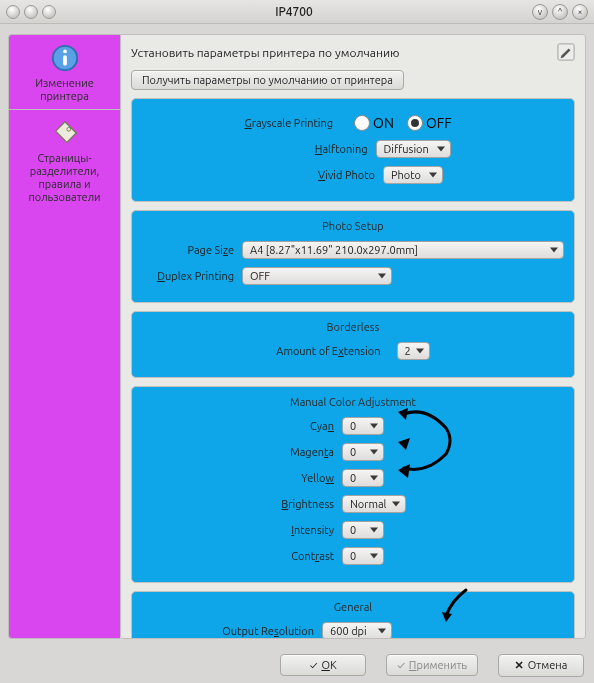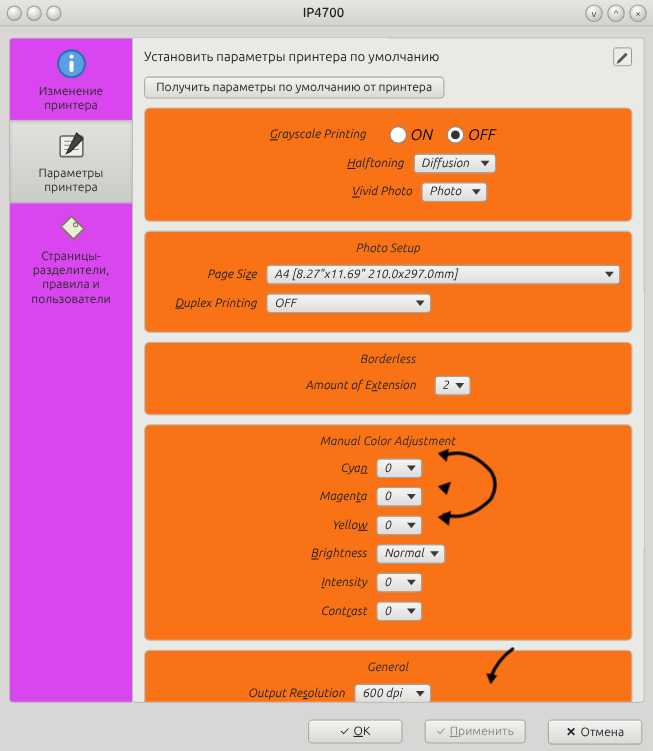--- a/index.html
+++ b/index.html
@@ -16,21 +16,21 @@
   .side-item { padding:8px 2px 6px 2px; text-align:center; border-bottom:1px solid #bfbebb; font-size:11px; color:#2c2c2c; cursor:pointer; }
   .side-item.active { background: linear-gradient(to bottom,#e1e1de,#cbcbc8); box-shadow: inset 0 1px 3px rgba(0,0,0,0.15); }
   .side-icon { width:30px;height:30px; margin:0 auto 4px auto; display:block; }
   .side-label { line-height:13px; display:block; }
 
   .content { flex:1; border:1px solid #bfbebb; border-radius:0 4px 4px 4px; background:#e9e9e6; padding:6px 10px; overflow:auto; }
   .page-hdr { display:flex; align-items:center; justify-content:space-between; margin:2px 0 8px 0;}
   .page-title { font-size:12px; font-weight:normal; color:#232323; }
   .pencil { width:18px;height:18px; }
 
-  .section { border:1px solid #c2c1be; border-radius:5px; background:#f97316; margin-bottom:8px; padding:9px 10px 11px 10px;font-style:italic; }
+  .section { border:1px solid #c2c1be; border-radius:5px; background:#0ea5e9; margin-bottom:8px; padding:9px 10px 11px 10px; }
   .section-title { text-align:center; font-size:11px; color:#2a2a2a; margin-bottom:7px; }
   .row { display:flex; align-items:center; margin:4px 0; min-height:22px; }
   .row-label { text-align:right; font-size:11px; color:#212121; padding-right:8px; }
   .row-label u { text-decoration: underline; text-underline-offset:1px; }
   .ctrl { }
 
   .btn { background: linear-gradient(to bottom,#f2f2f0,#dadad7); border:1px solid #a9a8a5; border-radius:4px; font-size:11px; padding:3px 10px; cursor:pointer; color:#1e1e1e; box-shadow: 0 1px 0 rgba(255,255,255,0.6) inset; }
   .btn.dis { color:#8a8a87; }
 
   .radio { width:16px;height:16px;border-radius:50%;border:1px solid #8a8986; background:#fff; display:inline-block; vertical-align:middle; position:relative; margin:0 3px; }
@@ -70,30 +70,20 @@
 
   <div class="sidebar">
     <div class="side-item">
       <svg class="side-icon" viewBox="0 0 32 32">
           <circle cx="16" cy="16" r="13" fill="#5aa0e6" stroke="#2d6fb0" stroke-width="2"></circle>
           <circle cx="16" cy="9" r="2" fill="#fff"></circle>
           <rect x="14" y="13" width="4" height="11" rx="2" fill="#fff"></rect>
         </svg>
       <span class="side-label">Изменение принтера</span>
     </div>
-    <div class="side-item active">
-      <svg class="side-icon" viewBox="0 0 32 32">
-          <rect x="5" y="6" width="22" height="20" rx="2" fill="#efefe6" stroke="#666" stroke-width="1.5"></rect>
-          <line x1="9" y1="11" x2="23" y2="11" stroke="#888"></line>
-          <line x1="9" y1="15" x2="23" y2="15" stroke="#888"></line>
-          <line x1="9" y1="19" x2="23" y2="19" stroke="#888"></line>
-          <path d="M21 3 L27 9 L15 21 L11 23 L13 19 Z" fill="#444" stroke="#222"></path>
-        </svg>
-      <span class="side-label">Параметры принтера</span>
-    </div>
     <div class="side-item" style="border-bottom:none">
       <svg class="side-icon" viewBox="0 0 32 32">
           <path d="M6 14 L16 4 L28 16 L18 26 L6 14 Z" fill="#ececdc" stroke="#7a7a5a" stroke-width="1.5"></path>
           <circle cx="20" cy="12" r="2" fill="none" stroke="#7a7a5a"></circle>
         </svg>
       <span class="side-label">Страницы-разделители, правила и пользователи</span>
     </div>
   </div>
 
   <div class="content">

